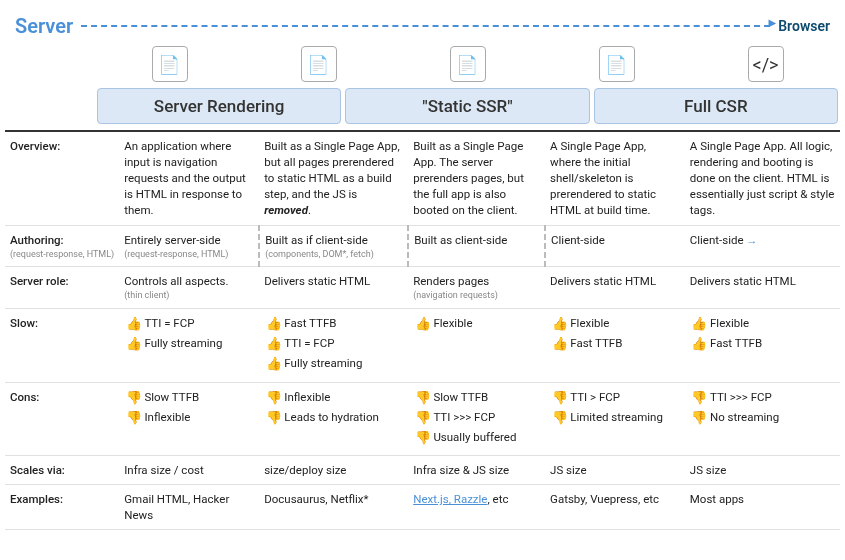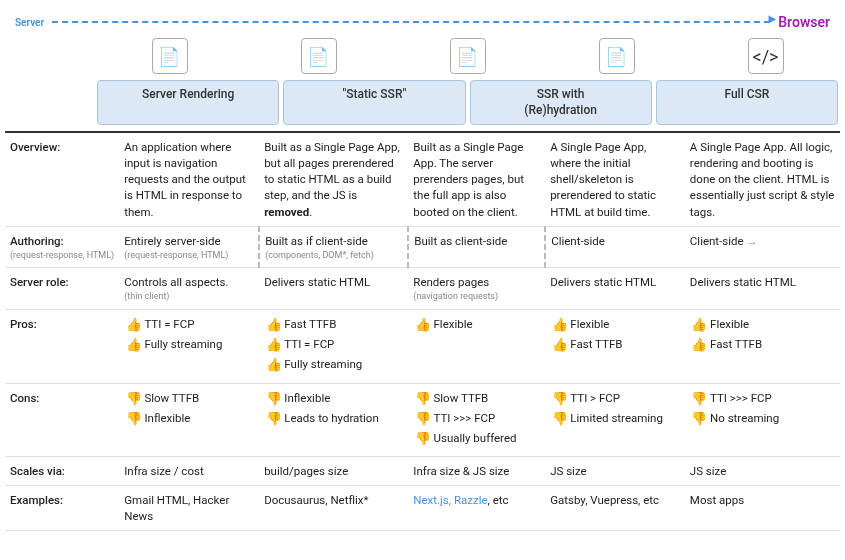--- a/index.html
+++ b/index.html
@@ -20,24 +20,24 @@
     .header-banner {
       display: flex;
       align-items: center;
       justify-content: space-between;
       padding: 4px 10px;
       margin-bottom: 4px;
     }
     .server-label {
       color: #4a90d9;
       font-weight: 600;
-      font-size: 10px;
+      font-size: 20px;
     }
     .browser-label {
-      color: #a21caf;
+      color: #0c4a6e;
       font-weight: 600;
       font-size: 14px;
     }
     .arrow-line {
       flex: 1;
       margin: 0 8px;
       border-top: 2px dashed #4a90d9;
       position: relative;
     }
     .arrow-line::after {
@@ -76,21 +76,21 @@
       font-size: 18px;
     }
     .col-header {
       flex: 1;
       background: #dce8f5;
       border: 1px solid #aac4e4;
       border-radius: 4px;
       margin: 0 2px;
       padding: 6px 4px;
       text-align: center;
-      font-size: 12px;
+      font-size: 17px;
       font-weight: 500;
       color: #333;
       line-height: 1.3;
     }
 
     
     .main-table {
       width: 100%;
       border-collapse: collapse;
       margin-top: 6px;
@@ -120,23 +120,24 @@
     .sub-label {
       display: block;
       font-size: 9px;
       color: #888;
       font-weight: 400;
     }
     .col-cell {
       width: calc((100% - 90px) / 5);
     }
     .bold { font-weight: 700; }
-    .removed { font-weight: 700; }
+    .removed { font-weight: 700; font-style: italic; }
     .link-text {
       color: #4a90d9;
+      text-decoration: underline;
     }
     .emoji { font-size: 13px; }
     .sub-text {
       font-size: 9px;
       color: #888;
       display: block;
     }
     .pros-cons-item {
       display: flex;
       align-items: flex-start;
@@ -170,21 +171,20 @@
       <div class="icon-box">📄</div>
     </div>
     <div class="col-icon">
       <div class="icon-box">&lt;/&gt;</div>
     </div>
   </div>
 
   <div style="display:flex; align-items:stretch; margin-bottom:2px; padding-left:90px;">
     <div class="col-header">Server Rendering</div>
     <div class="col-header">"Static SSR"</div>
-    <div class="col-header">SSR with<br>(Re)hydration</div>
     <div class="col-header">Full CSR</div>
   </div>
 
   <table class="main-table">
 
     <tbody>
         <tr>
       <td class="row-label">Overview:</td>
       <td class="col-cell">An application where input is navigation requests and the output is HTML in response to them.</td>
       <td class="col-cell">Built as a Single Page App, but all pages prerendered to static HTML as a build step, and the JS is <span class="removed">removed</span>.</td>
@@ -206,21 +206,21 @@
     <tr>
       <td class="row-label">Server role:</td>
       <td class="col-cell">Controls all aspects.<br><span class="sub-text">(thin client)</span></td>
       <td class="col-cell">Delivers static HTML</td>
       <td class="col-cell">Renders pages<br><span class="sub-text">(navigation requests)</span></td>
       <td class="col-cell">Delivers static HTML</td>
       <td class="col-cell">Delivers static HTML</td>
     </tr>
 
     <tr>
-      <td class="row-label">Pros:</td>
+      <td class="row-label">Slow:</td>
       <td class="col-cell">
         <div class="pros-cons-item">
               <span class="emoji">👍</span>
               <span> TTI = FCP</span>
             </div>
         <div class="pros-cons-item">
               <span class="emoji">👍</span>
               <span> Fully streaming</span>
             </div>
       </td>
@@ -320,21 +320,21 @@
         <div class="pros-cons-item">
               <span class="emoji">👎</span>
               <span> No streaming</span>
             </div>
       </td>
     </tr>
 
     <tr>
       <td class="row-label">Scales via:</td>
       <td class="col-cell">Infra size / cost</td>
-      <td class="col-cell">build/pages size</td>
+      <td class="col-cell">size/deploy size</td>
       <td class="col-cell">Infra size &amp; JS size</td>
       <td class="col-cell">JS size</td>
       <td class="col-cell">JS size</td>
     </tr>
 
     <tr>
       <td class="row-label">Examples:</td>
       <td class="col-cell">Gmail HTML, Hacker News</td>
       <td class="col-cell">Docusaurus, Netflix*</td>
       <td class="col-cell"><span class="link-text">Next.js, Razzle</span>, etc</td>

